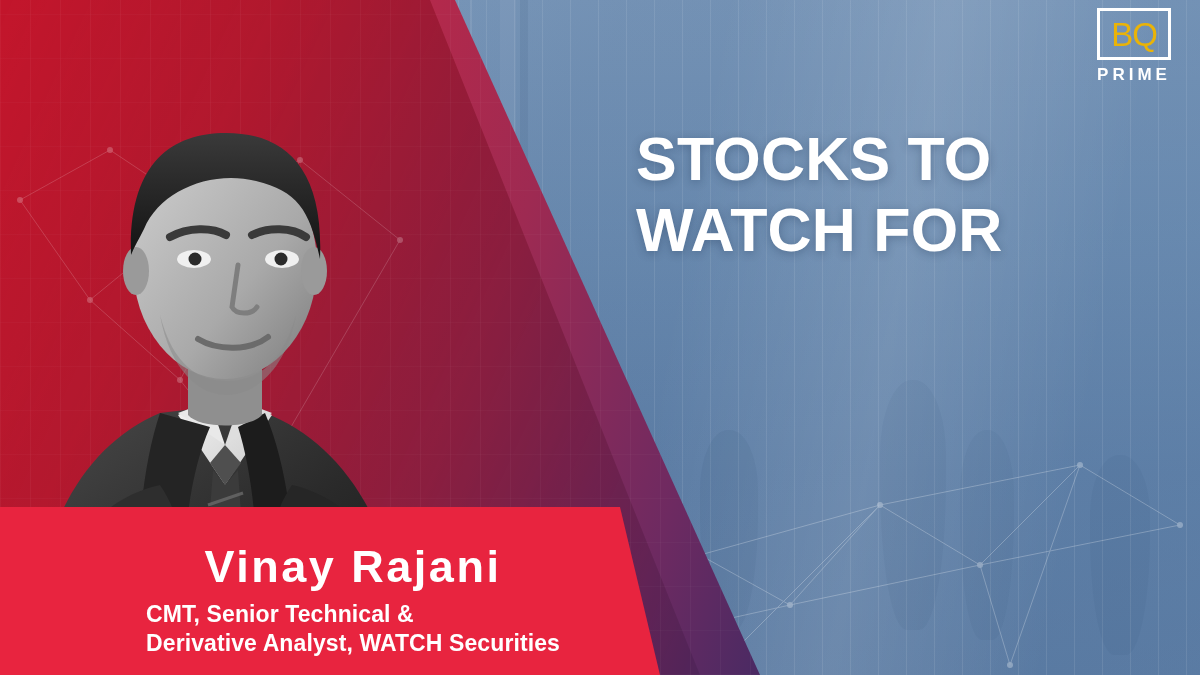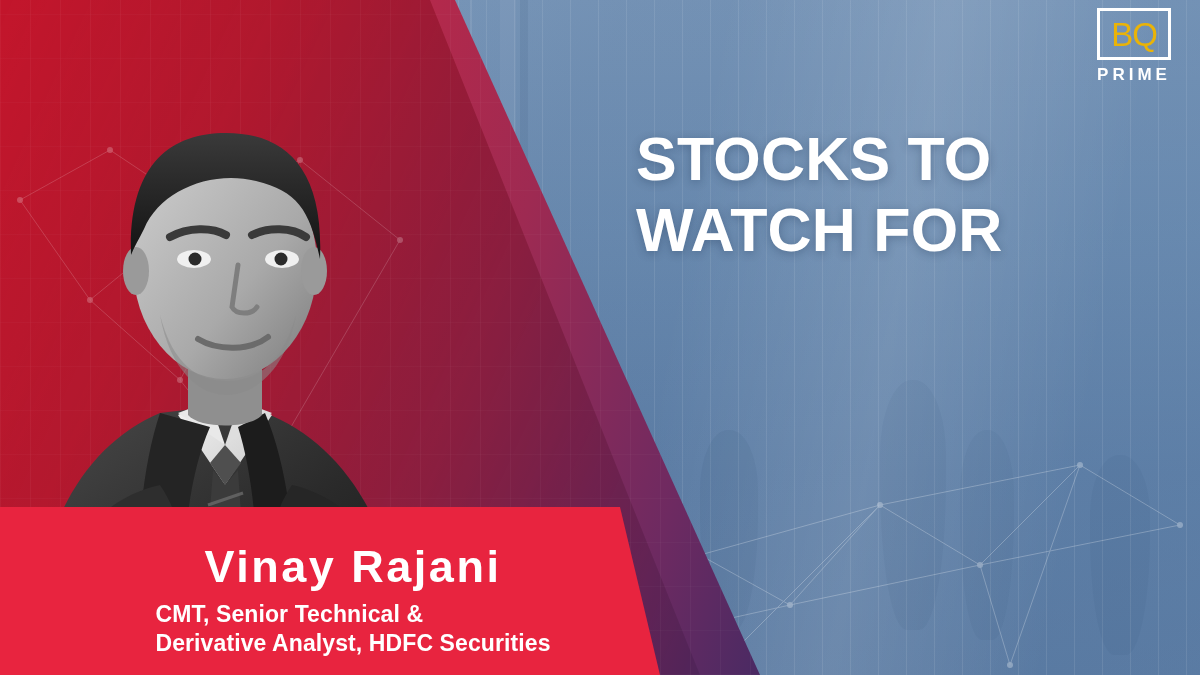--- a/index.html
+++ b/index.html
@@ -331,21 +331,21 @@
   <div class="headline">
     <span class="ln">STOCKS TO</span>
     <span class="ln">WATCH FOR</span>
   </div>
 
   <div class="nameplate">
     <div class="nameplate-inner">
       <div class="speaker-name">Vinay Rajani</div>
       <div class="speaker-role">
         <div>CMT, Senior Technical &amp;</div>
-        <div>Derivative Analyst, HDFC Securities</div>
+        <div>Derivative Analyst, WATCH Securities</div>
       </div>
     </div>
   </div>
 
   <div class="logo">
     <div class="logo-mark">
       <span>BQ</span>
     </div>
     <div class="logo-sub">PRIME</div>
   </div>

